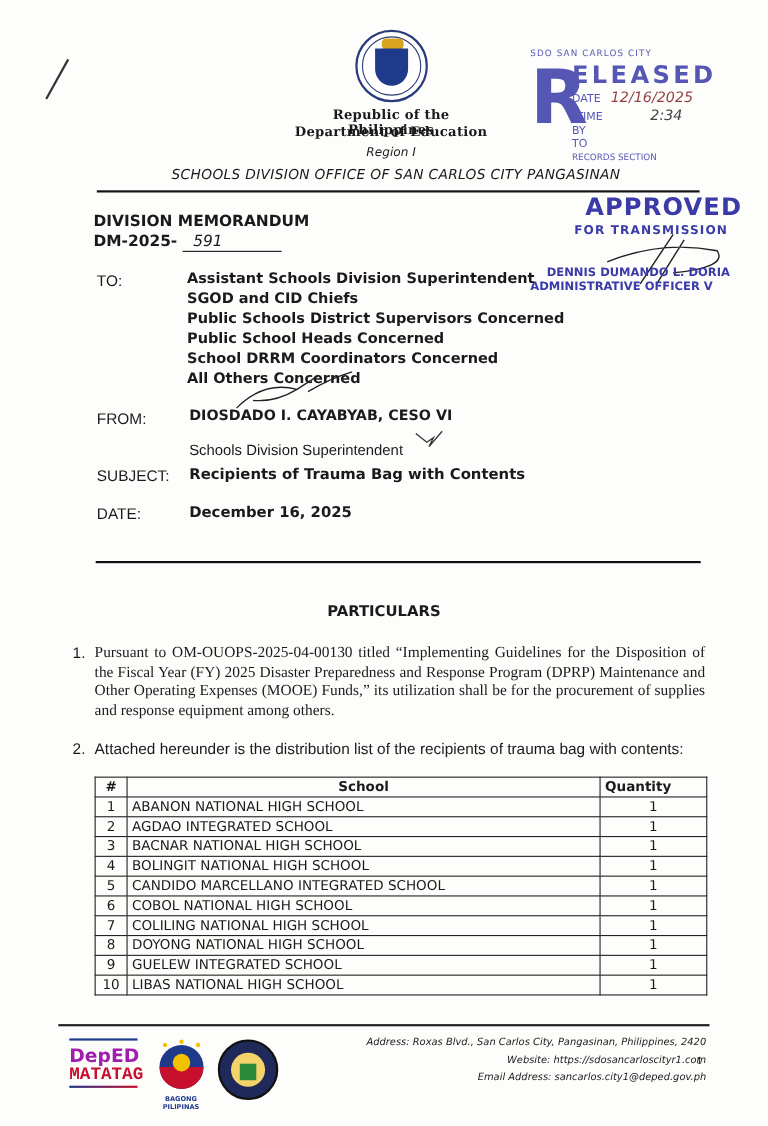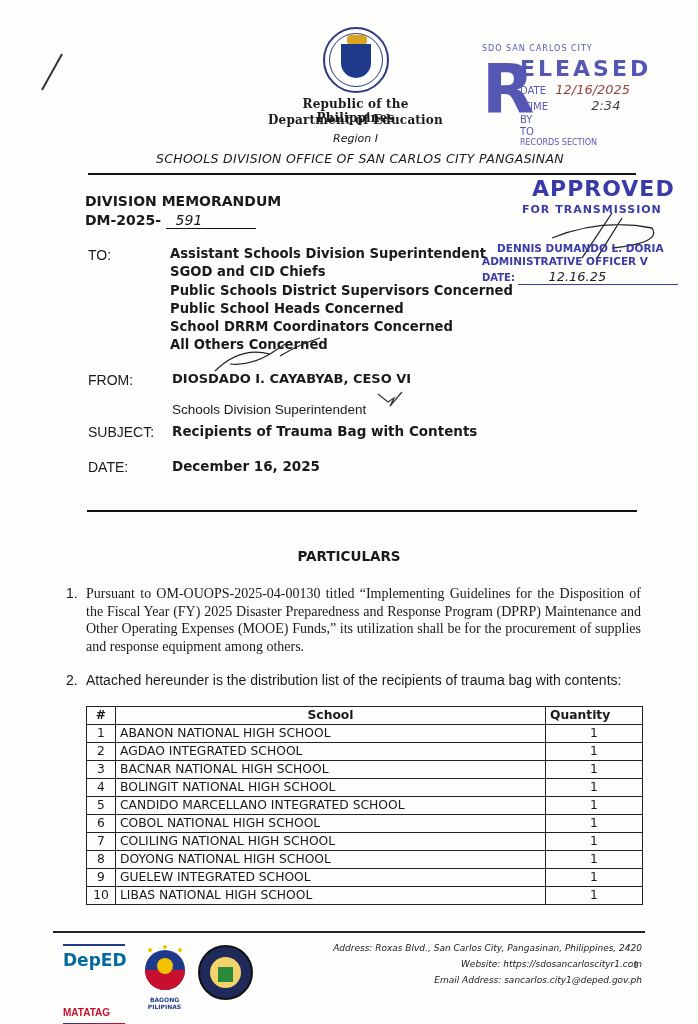--- a/index.html
+++ b/index.html
@@ -70,24 +70,20 @@
 </div>
 
 <div class="abs stamp-blue" style="left:482px;top:176px;width:200px;height:110px;">
   <div style="position:absolute;left:50px;top:0;font-size:22px;font-weight:bold;letter-spacing:1px;">APPROVED</div>
   <div style="position:absolute;left:40px;top:27px;font-size:11px;font-weight:bold;letter-spacing:1px;">FOR TRANSMISSION</div>
   <svg style="position:absolute;left:60px;top:32px;" width="120" height="55">
       <path d="M10 30 Q60 10 110 20 Q120 35 70 40 M40 50 L70 5 M55 50 L80 10" fill="none" stroke="#222" stroke-width="1.3"></path>
     </svg>
   <div style="position:absolute;left:15px;top:66px;font-size:10.5px;font-weight:bold;">DENNIS DUMANDO L. DORIA</div>
   <div style="position:absolute;left:0;top:79px;font-size:10.5px;font-weight:bold;">ADMINISTRATIVE OFFICER V</div>
-  <div style="position:absolute;left:0;top:93px;font-size:10px;font-weight:bold;">
-    <span>DATE:</span>
-    <span style="display:inline-block;width:130px;border-bottom:1.5px solid #3a3aa8;color:#222;font-style:italic;font-size:13px;font-weight:normal;padding-left:30px;">12.16.25</span>
-  </div>
 </div>
 
 <div class="abs lbl" style="left:88px;top:247px;">TO:</div>
 <div class="abs" style="left:170px;top:245px;">
   <div class="to-item">Assistant Schools Division Superintendent</div>
   <div class="to-item">SGOD and CID Chiefs</div>
   <div class="to-item">Public Schools District Supervisors Concerned</div>
   <div class="to-item">Public School Heads Concerned</div>
   <div class="to-item">School DRRM Coordinators Concerned</div>
   <div class="to-item">All Others Concerned</div>
@@ -181,22 +177,22 @@
         <td style="text-align: left;">LIBAS NATIONAL HIGH SCHOOL</td>
         <td style="text-align: center;">1</td>
       </tr>
     </tbody>
 </table>
 
 <div class="abs" style="left:53px;top:931px;width:592px;height:1.5px;background:#222;"></div>
 
 <div class="abs" style="left:63px;top:944px;width:62px;height:60px;">
   <div style="height:2px;background:#1f3a8a;margin-bottom:4px;"></div>
-  <div style="font-family:'DejaVu Sans',sans-serif;font-weight:bold;font-size:17px;color:#0369a1;line-height:20px;">DepED</div>
-  <div style="font-family:Liberation Sans, sans-serif;font-weight:bold;font-size:10px;color:#c8102e;line-height:14px;margin-top:36px;">MATATAG</div>
+  <div style="font-family:'DejaVu Sans',sans-serif;font-weight:bold;font-size:17px;color:#a21caf;line-height:20px;">DepED</div>
+  <div style="font-family:Liberation Mono, monospace;font-weight:bold;font-size:16px;color:#c8102e;line-height:14px;">MATATAG</div>
   <div style="height:2px;background:linear-gradient(90deg,#1f3a8a,#c8102e);margin-top:3px;"></div>
 </div>
 
 <div class="abs" style="left:137px;top:944px;width:55px;height:64px;text-align:center;">
   <svg width="50" height="48">
     <circle cx="25" cy="26" r="20" fill="#1f3a8a"></circle>
     <path d="M5 26 A20 20 0 0 0 45 26 Z" fill="#c8102e"></path>
     <circle cx="25" cy="22" r="8" fill="#f2c200"></circle>
     <circle cx="10" cy="6" r="2" fill="#f2c200"></circle>
       <circle cx="25" cy="3" r="2" fill="#f2c200"></circle>

